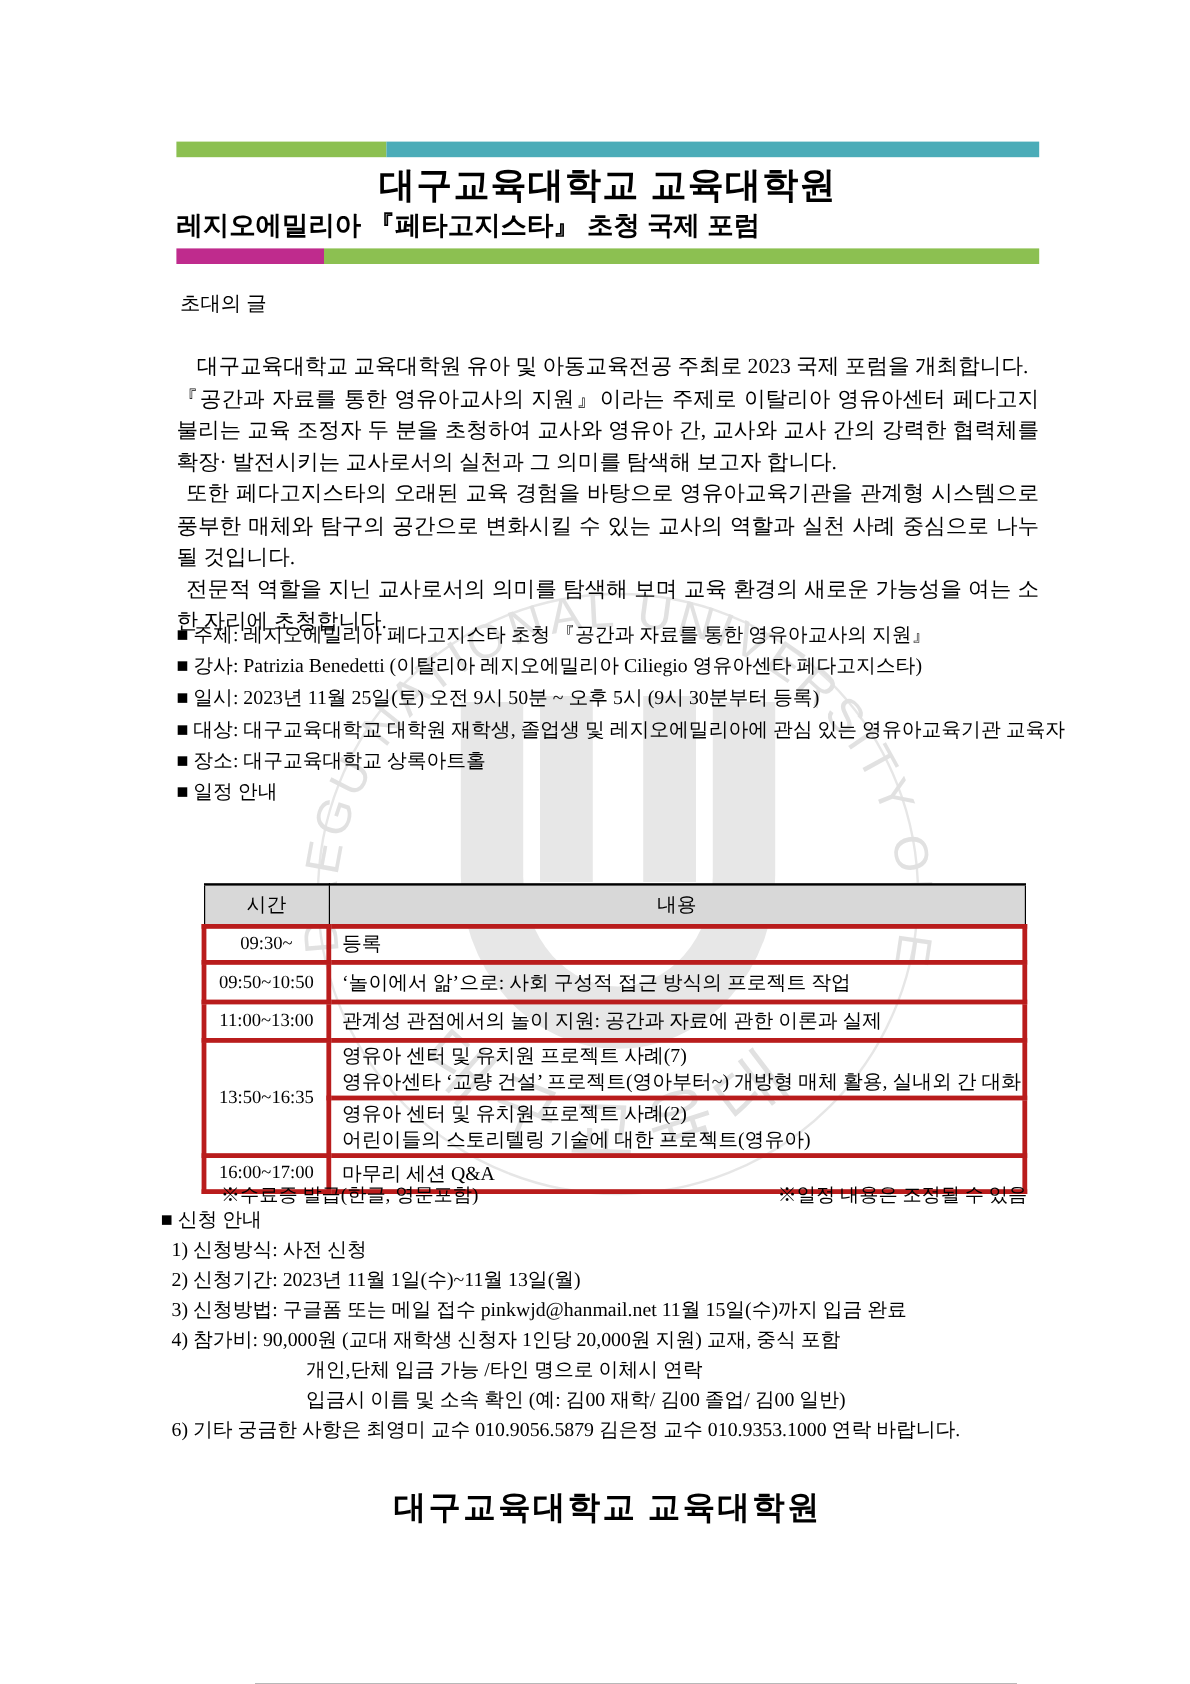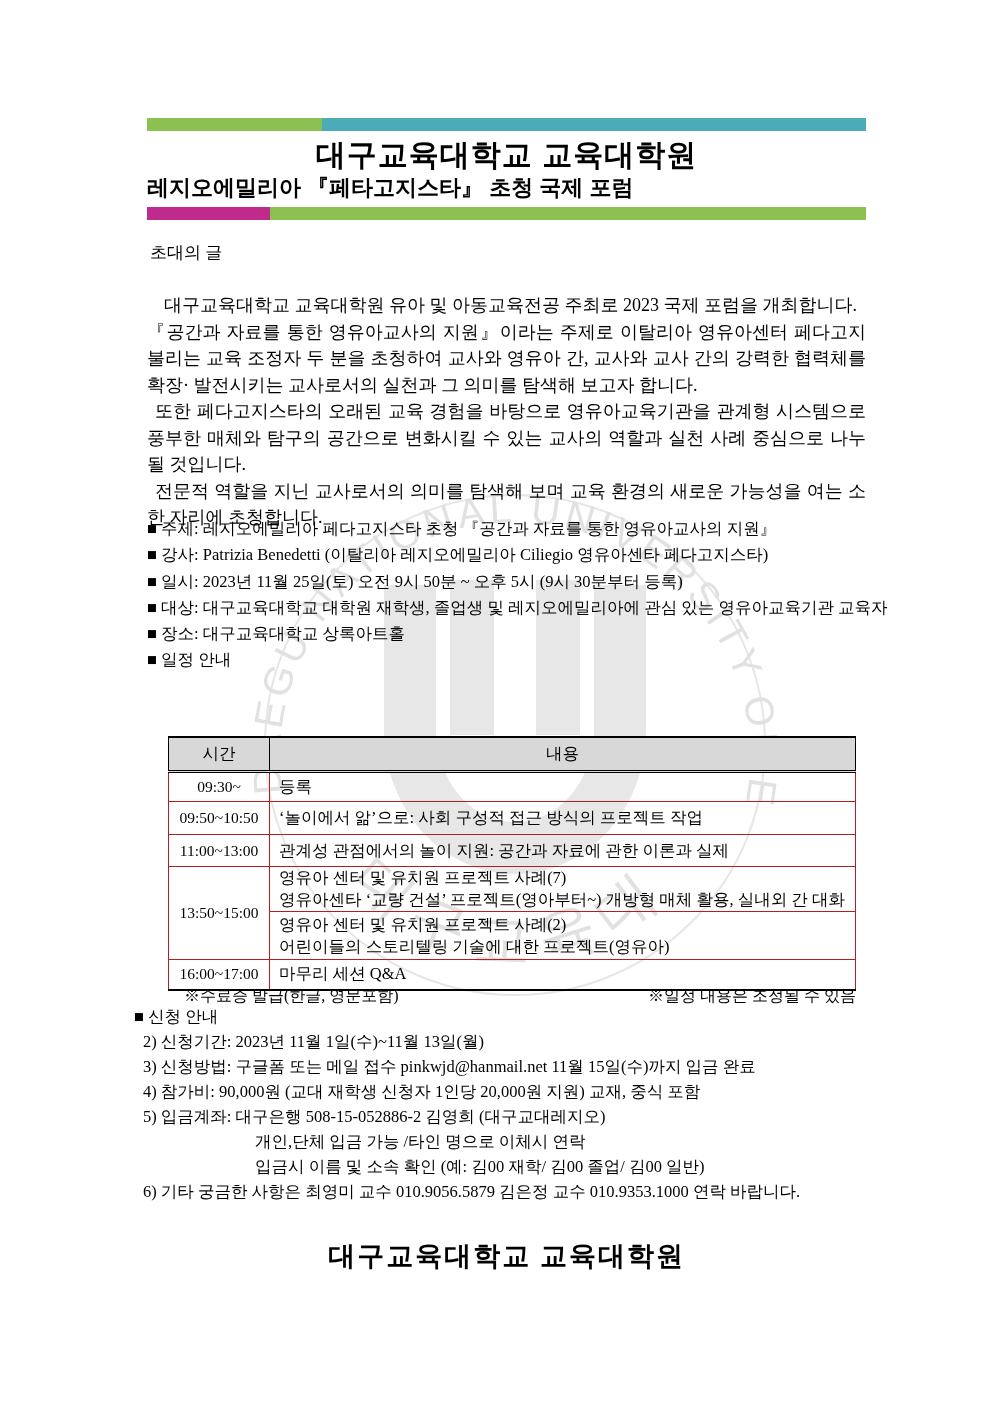--- a/index.html
+++ b/index.html
@@ -48,21 +48,21 @@
   .schedule {
     left:168px; top:736px; width:688px;
     border-collapse:collapse; font-size:16.5px;
     border-top:2px solid #000; border-bottom:2px solid #000;
     border-left:1px solid #000; border-right:1px solid #000;
   }
   .schedule th {
     background:#D8D8D8; font-weight:normal; text-align:center;
     border:1px solid #000; border-bottom:3px double #000; height:30px;
   }
-  .schedule td { border:1px solid #b91c1c; padding:0; }
+  .schedule td { border:4px solid #b91c1c; padding:0; }
   .schedule td.time { width:100px; text-align:center; font-size:15.5px; }
   .schedule td.cont { padding-left:9px; }
   .schedule .h30 { height:30px; } .schedule .h33 { height:33px; }
   .schedule .h32 { height:32px; } .schedule .h44 { height:44px; }
   .schedule .h48 { height:48px; }
   .schedule .cl { line-height:22px; }
 
   
   .notes { left:168px; top:986px; width:688px; display:flex; justify-content:space-between; font-size:16px; }
   .notes .nl { padding-left:16px; }
@@ -149,21 +149,21 @@
     </tr>
     <tr class="h33">
       <td class="time">09:50~10:50</td>
       <td class="cont">‘놀이에서 앎’으로: 사회 구성적 접근 방식의 프로젝트 작업</td>
     </tr>
     <tr class="h32">
       <td class="time">11:00~13:00</td>
       <td class="cont">관계성 관점에서의 놀이 지원: 공간과 자료에 관한 이론과 실제</td>
     </tr>
     <tr class="h44">
-      <td class="time" rowspan="2">13:50~15:00</td>
+      <td class="time" rowspan="2">13:50~16:35</td>
       <td class="cont">
         <div class="cl">영유아 센터 및 유치원 프로젝트 사례(7)</div>
         <div class="cl">영유아센타 ‘교량 건설’ 프로젝트(영아부터~) 개방형 매체 활용, 실내외 간 대화</div>
       </td>
     </tr>
     <tr class="h48">
       <td class="cont">
         <div class="cl">영유아 센터 및 유치원 프로젝트 사례(2)</div>
         <div class="cl">어린이들의 스토리텔링 기술에 대한 프로젝트(영유아)</div>
       </td>
@@ -175,24 +175,24 @@
   </tbody>
     </table>
 
   <div class="layer notes">
     <span class="nl">※수료증 발급(한글, 영문포함)</span>
     <span>※일정 내용은 조정될 수 있음</span>
   </div>
 
   <div class="layer apply">
     <div class="ln">■ 신청 안내</div>
+    <div class="ln item">1) 신청방식: 사전 신청</div>
     <div class="ln item">2) 신청기간: 2023년 11월 1일(수)~11월 13일(월)</div>
     <div class="ln item">3) 신청방법: 구글폼 또는 메일 접수 pinkwjd@hanmail.net  11월 15일(수)까지 입금 완료</div>
     <div class="ln item">4) 참가비: 90,000원 (교대 재학생 신청자 1인당 20,000원 지원) 교재, 중식 포함</div>
-    <div class="ln item">5) 입금계좌: 대구은행 508-15-052886-2  김영희 (대구교대레지오)</div>
     <div class="ln sub">개인,단체 입금 가능 /타인 명으로 이체시 연락</div>
     <div class="ln sub">입금시 이름 및 소속 확인 (예: 김00 재학/ 김00 졸업/ 김00 일반)</div>
     <div class="ln item">6) 기타 궁금한 사항은 최영미 교수 010.9056.5879 김은정 교수 010.9353.1000 연락 바랍니다.</div>
   </div>
 
   <div class="layer footer">대구교육대학교 교육대학원</div>
 
 </div>
 
 </body></html>

